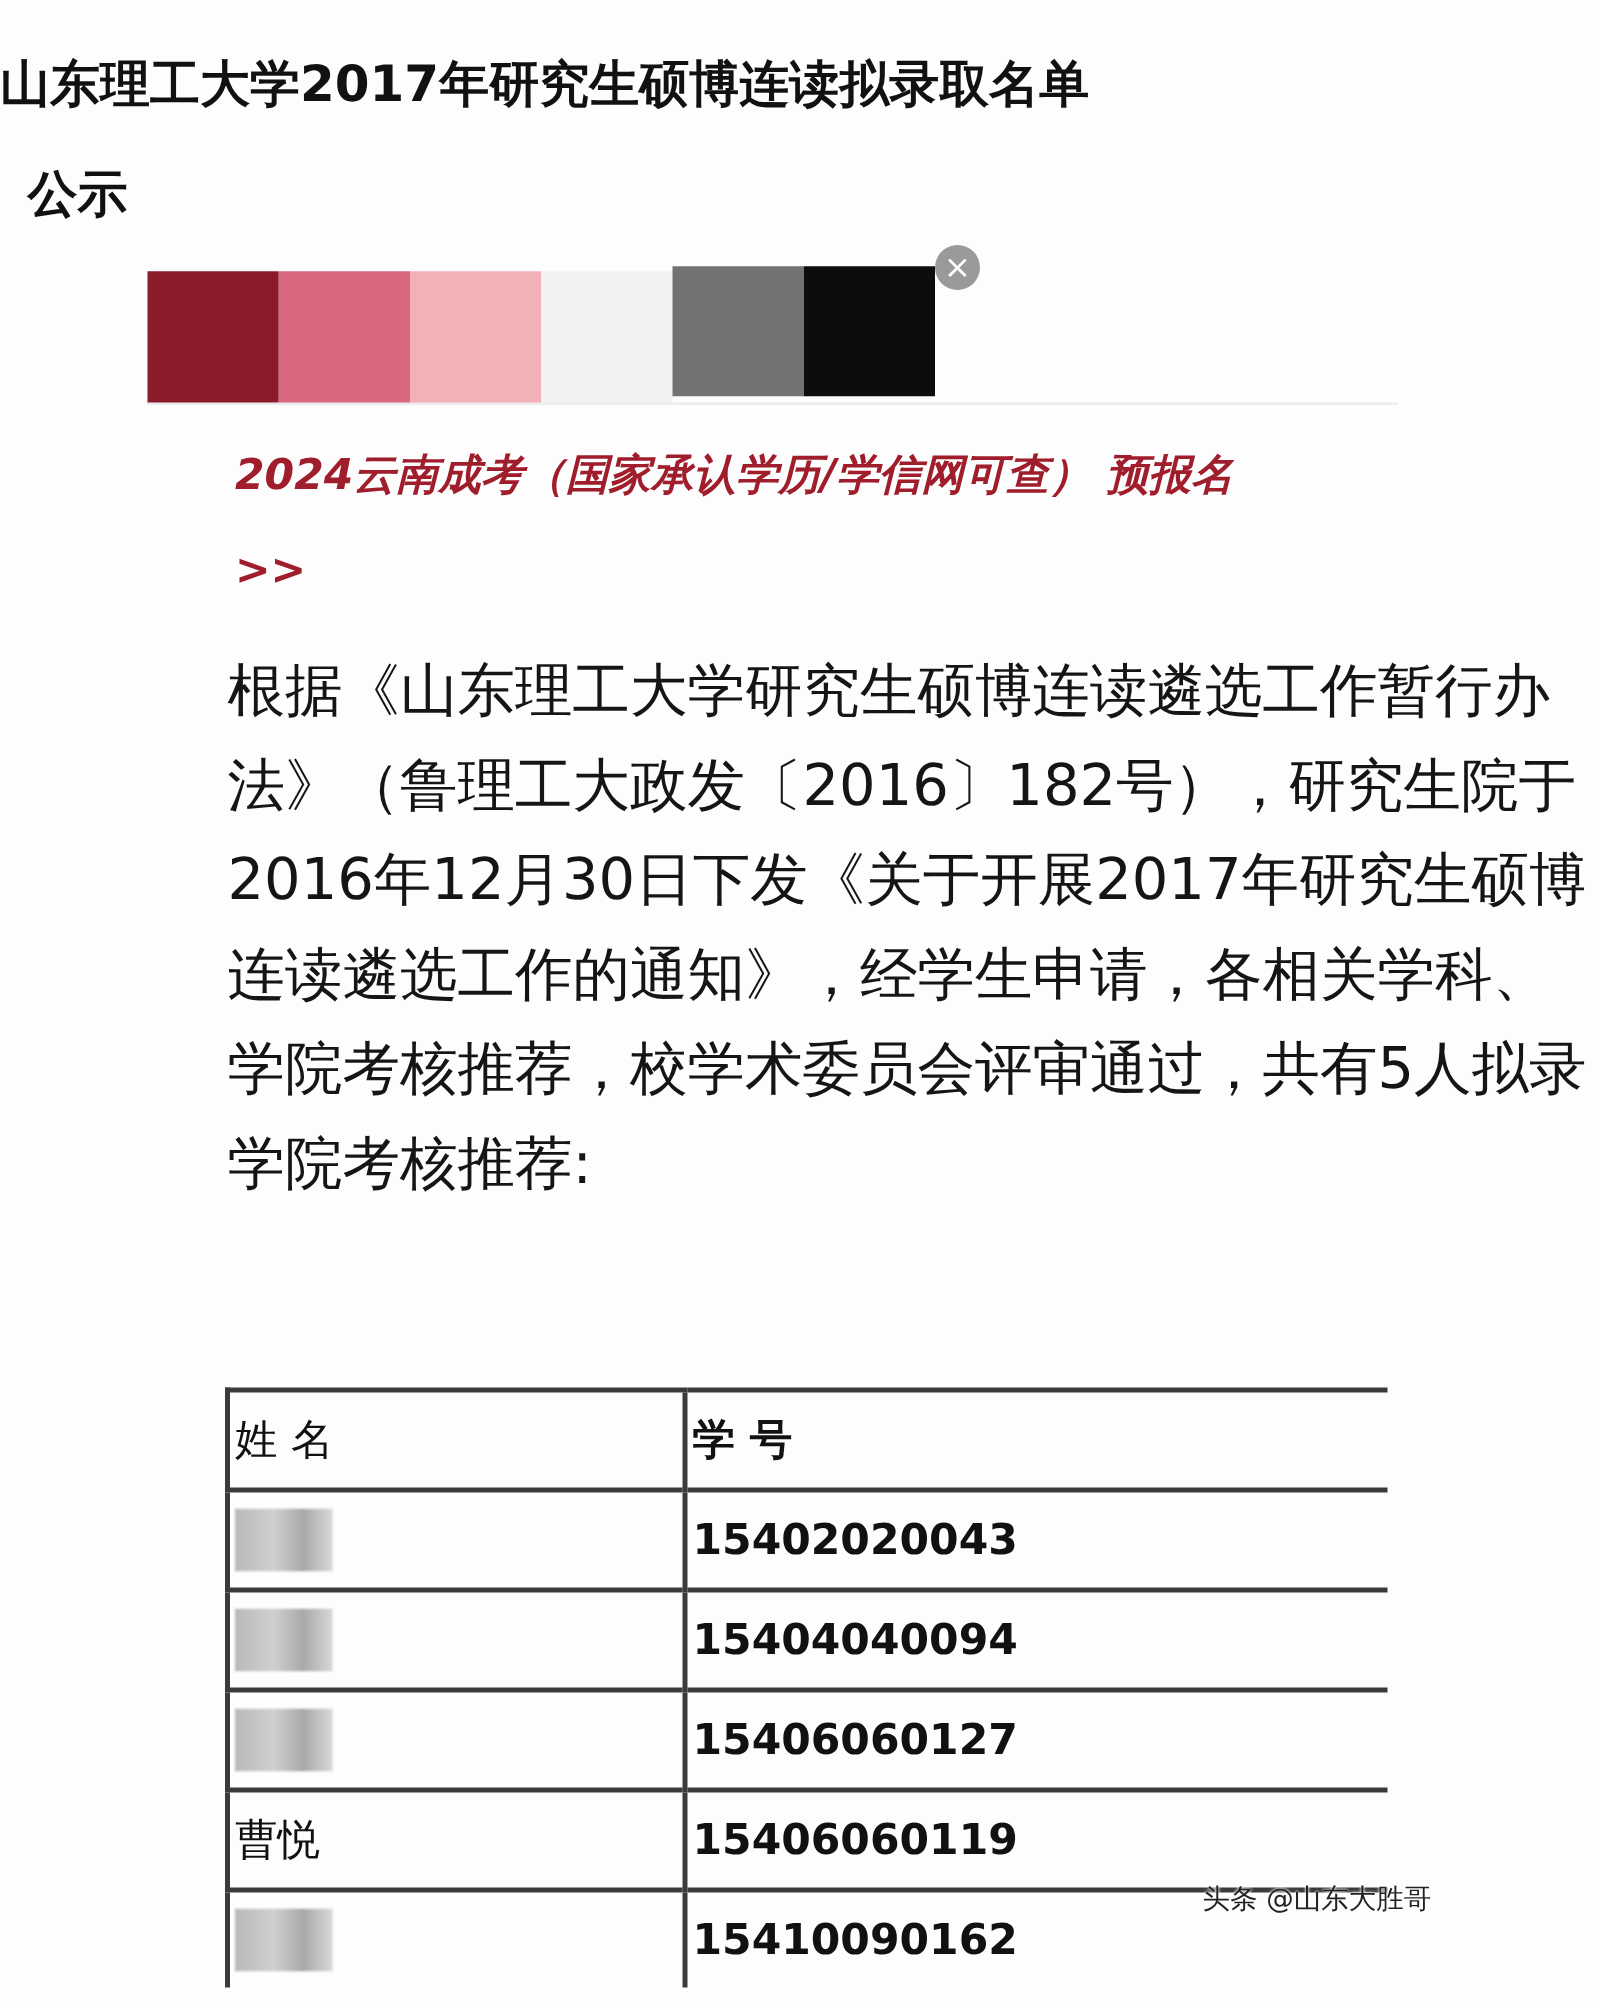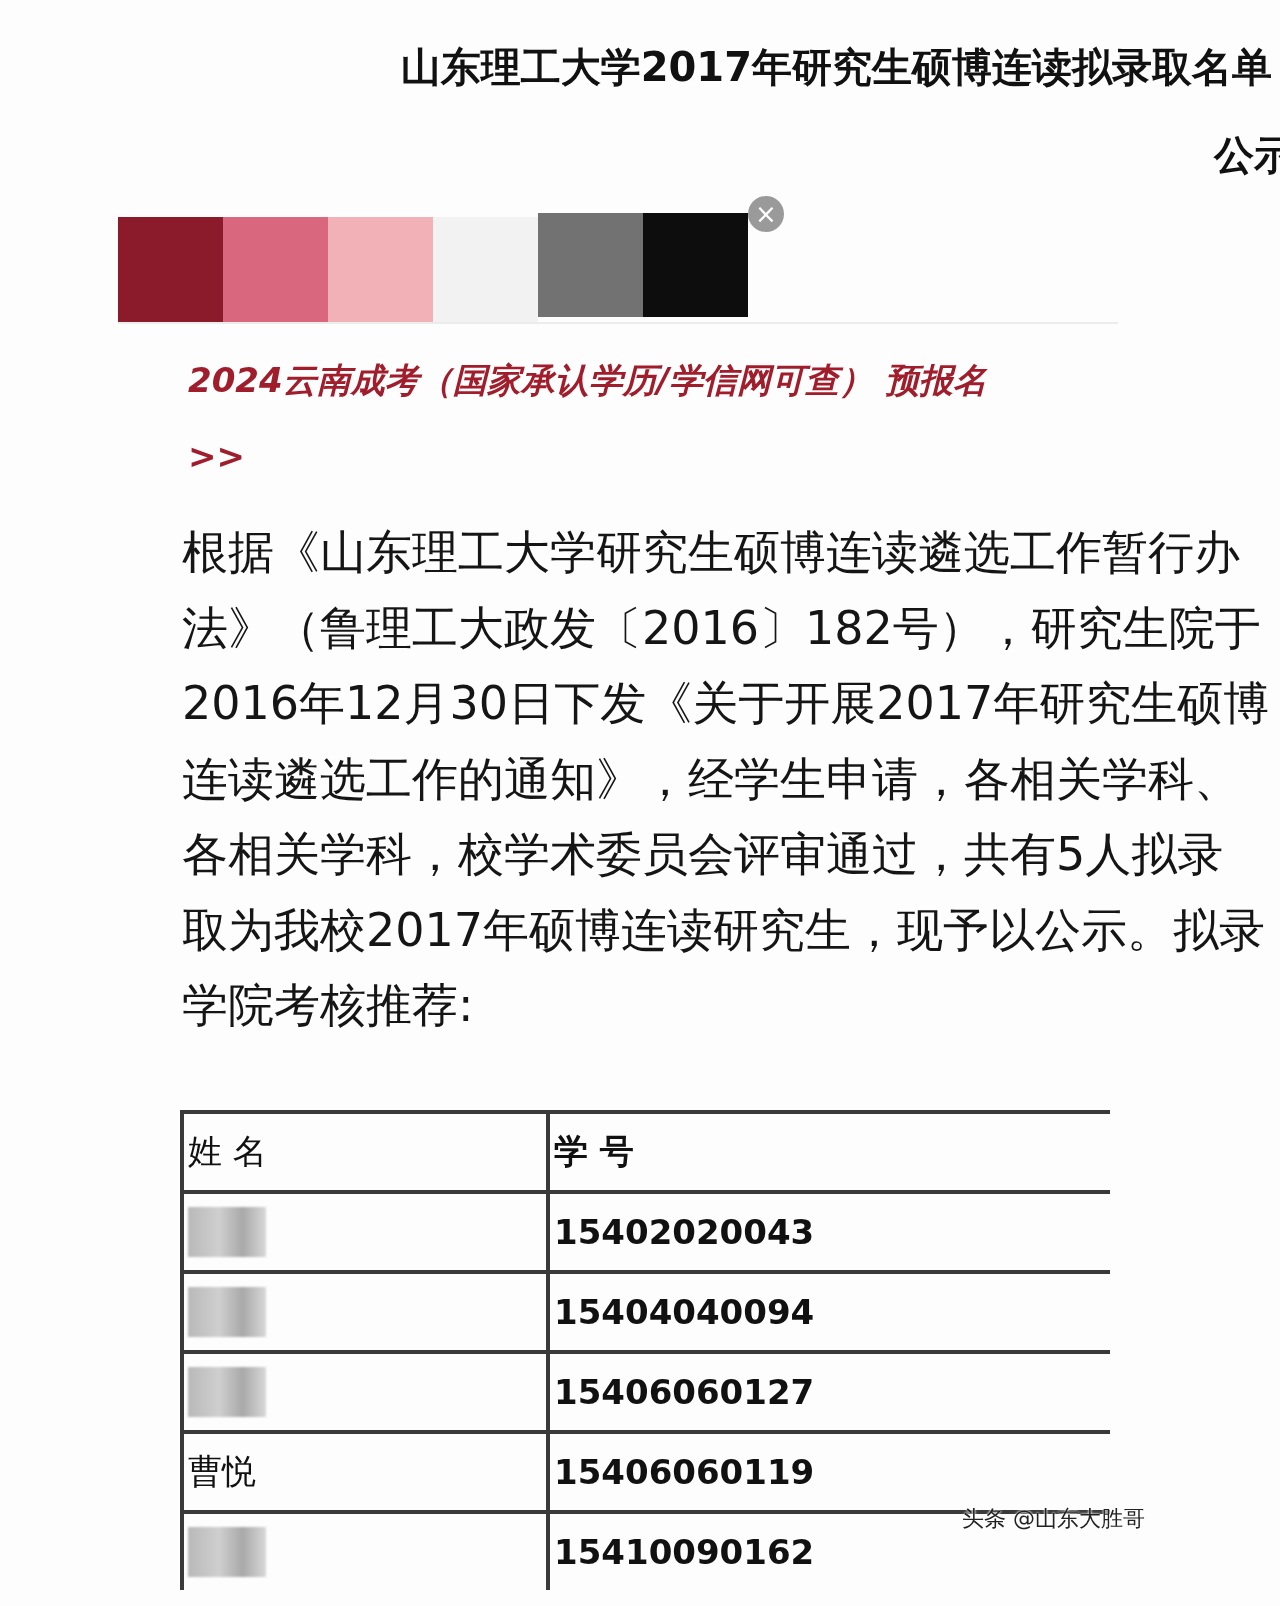--- a/index.html
+++ b/index.html
@@ -8,21 +8,21 @@
       height: 1606px;
       background: #fdfdfd;
       position: relative;
       overflow: hidden;
       font-family: "DejaVu Sans", "Liberation Sans", sans-serif;
       color: #111;
     }
     .title {
       position: absolute;
       left: 0; width: 1272px;
-      text-align: right;
+      text-align: left;
       font-weight: bold;
       font-size: 40px;
       letter-spacing: 0px;
       color: #111;
     }
     .title-line1 { top: 40px; }
     .title-line2 { top: 128px; margin-left: 22px; }
 
     .palette {
       position: absolute;
@@ -129,22 +129,21 @@
 <div class="ad-link">
   <div>2024云南成考（国家承认学历/学信网可查） 预报名</div>
   <div>&gt;&gt;</div>
 </div>
 
 <div class="body-text">
   <span class="body-line">根据《山东理工大学研究生硕博连读遴选工作暂行办</span>
   <span class="body-line">法》（鲁理工大政发〔2016〕182号），研究生院于</span>
   <span class="body-line">2016年12月30日下发《关于开展2017年研究生硕博</span>
   <span class="body-line">连读遴选工作的通知》，经学生申请，各相关学科、</span>
-  <span class="body-line">各相关学科，校学术委员会评审通过，共有5人拟录</span>
-  <span class="body-line">取为我校2017年硕博连读研究生，现予以公示。拟录</span>
+  <span class="body-line">学院考核推荐，校学术委员会评审通过，共有5人拟录</span>
   <span class="body-line">学院考核推荐:</span>
 </div>
 
 <table class="roster">
   <tbody>
       <tr>
     <td class="col-name">姓 名</td>
     <td class="col-id">学 号</td>
   </tr>
   <tr>

